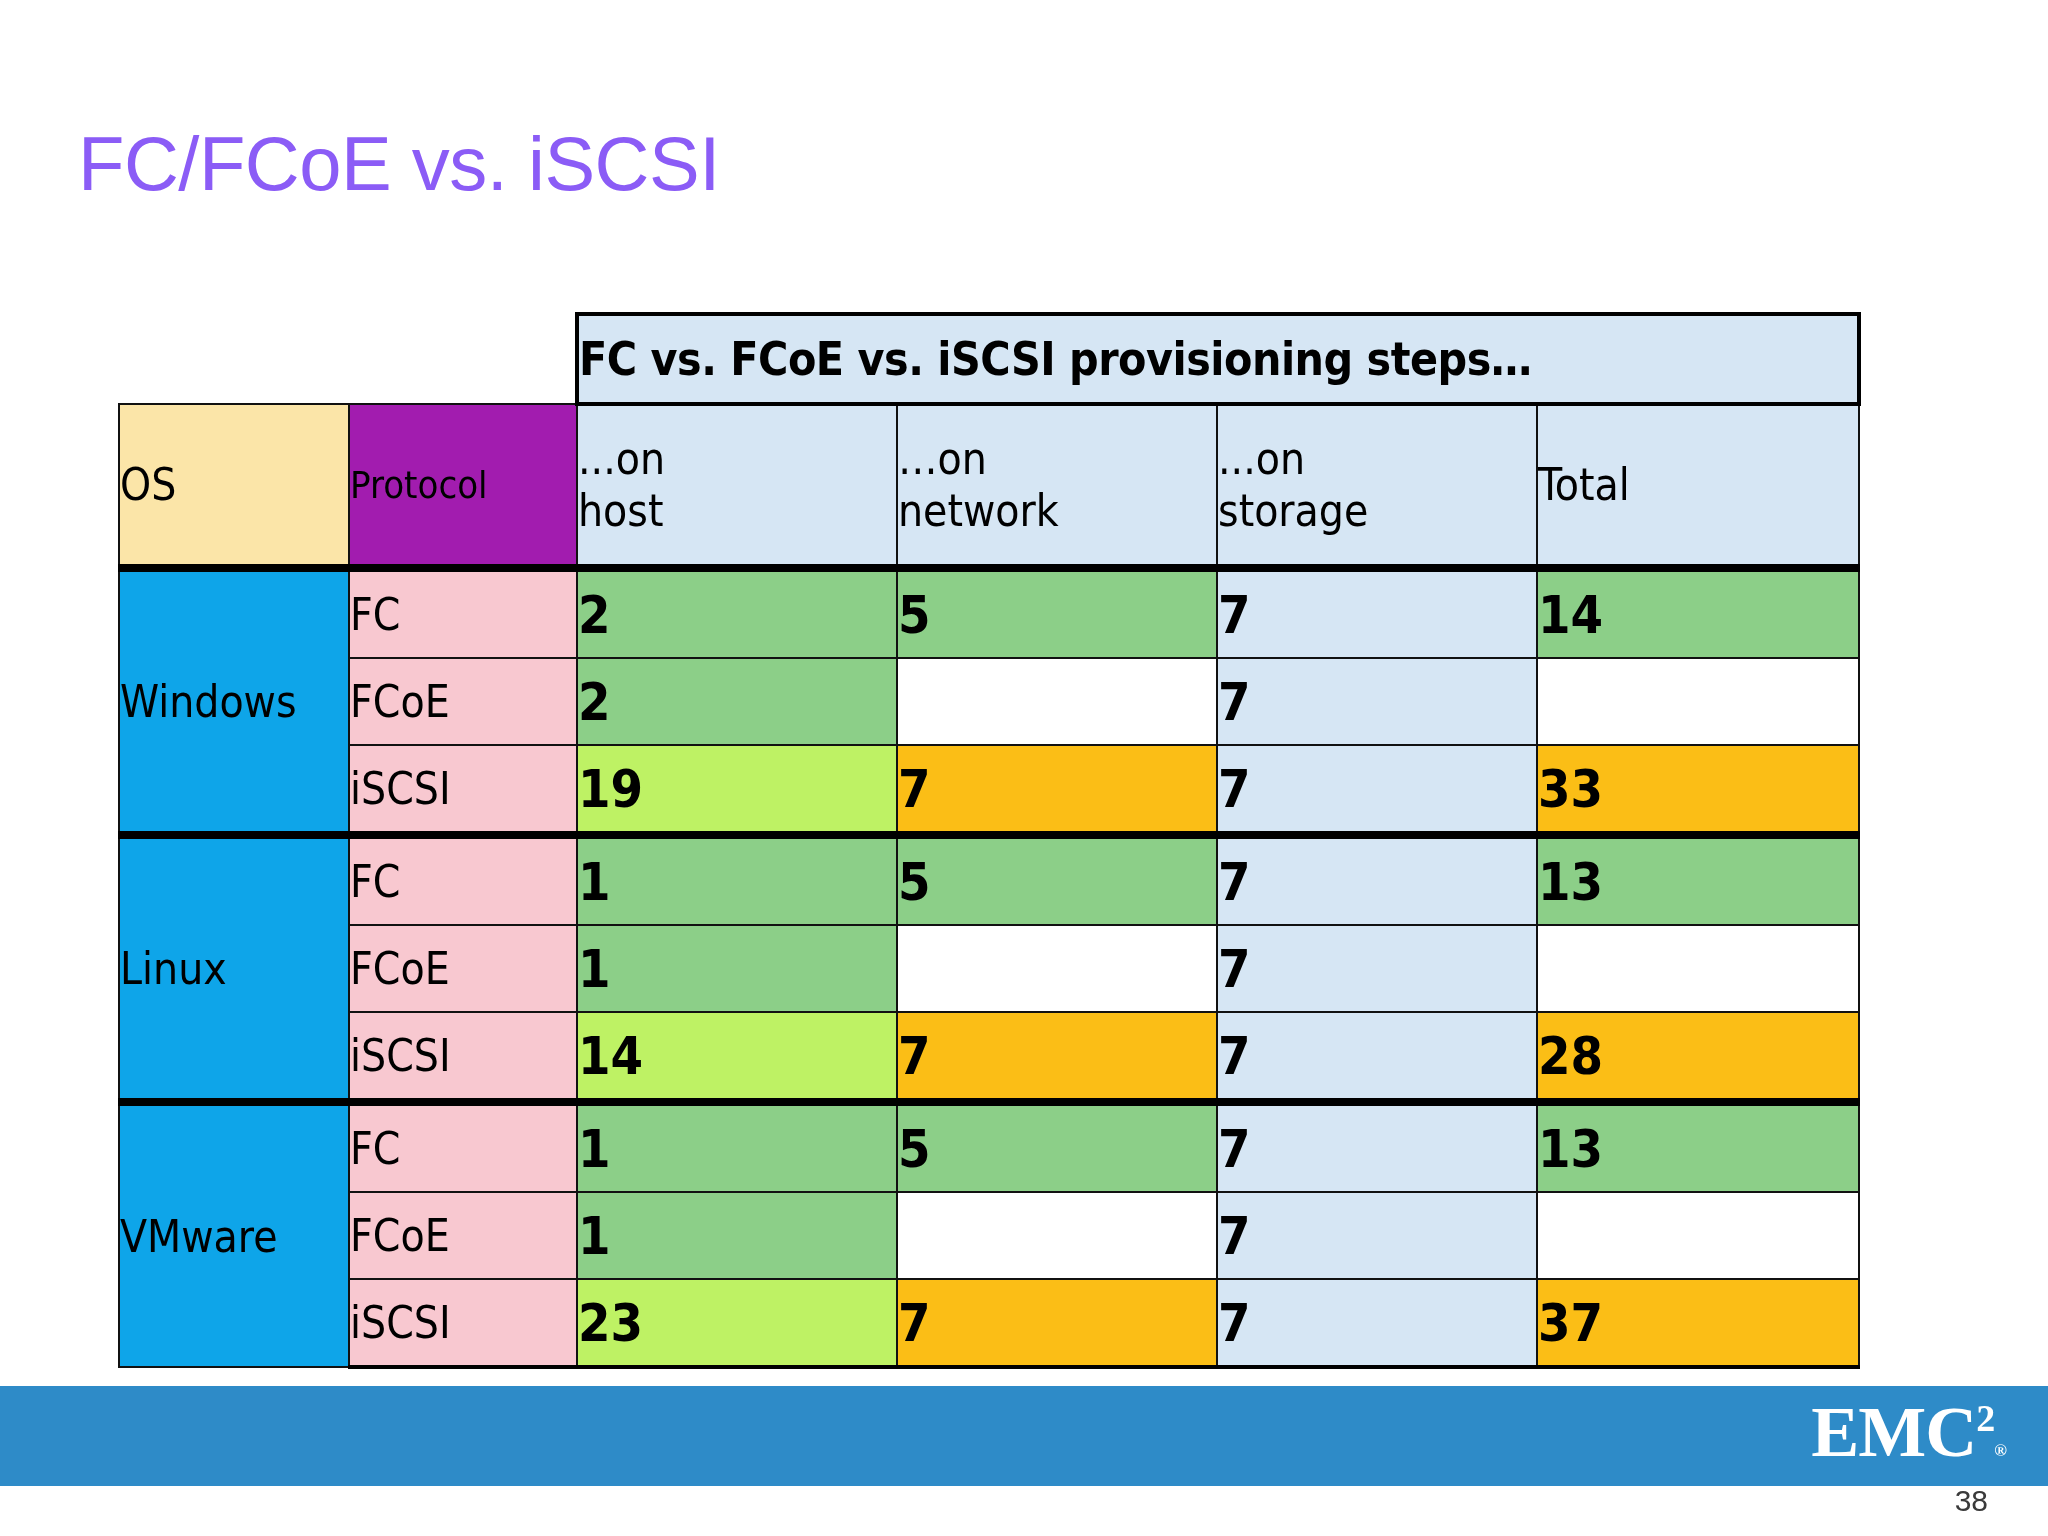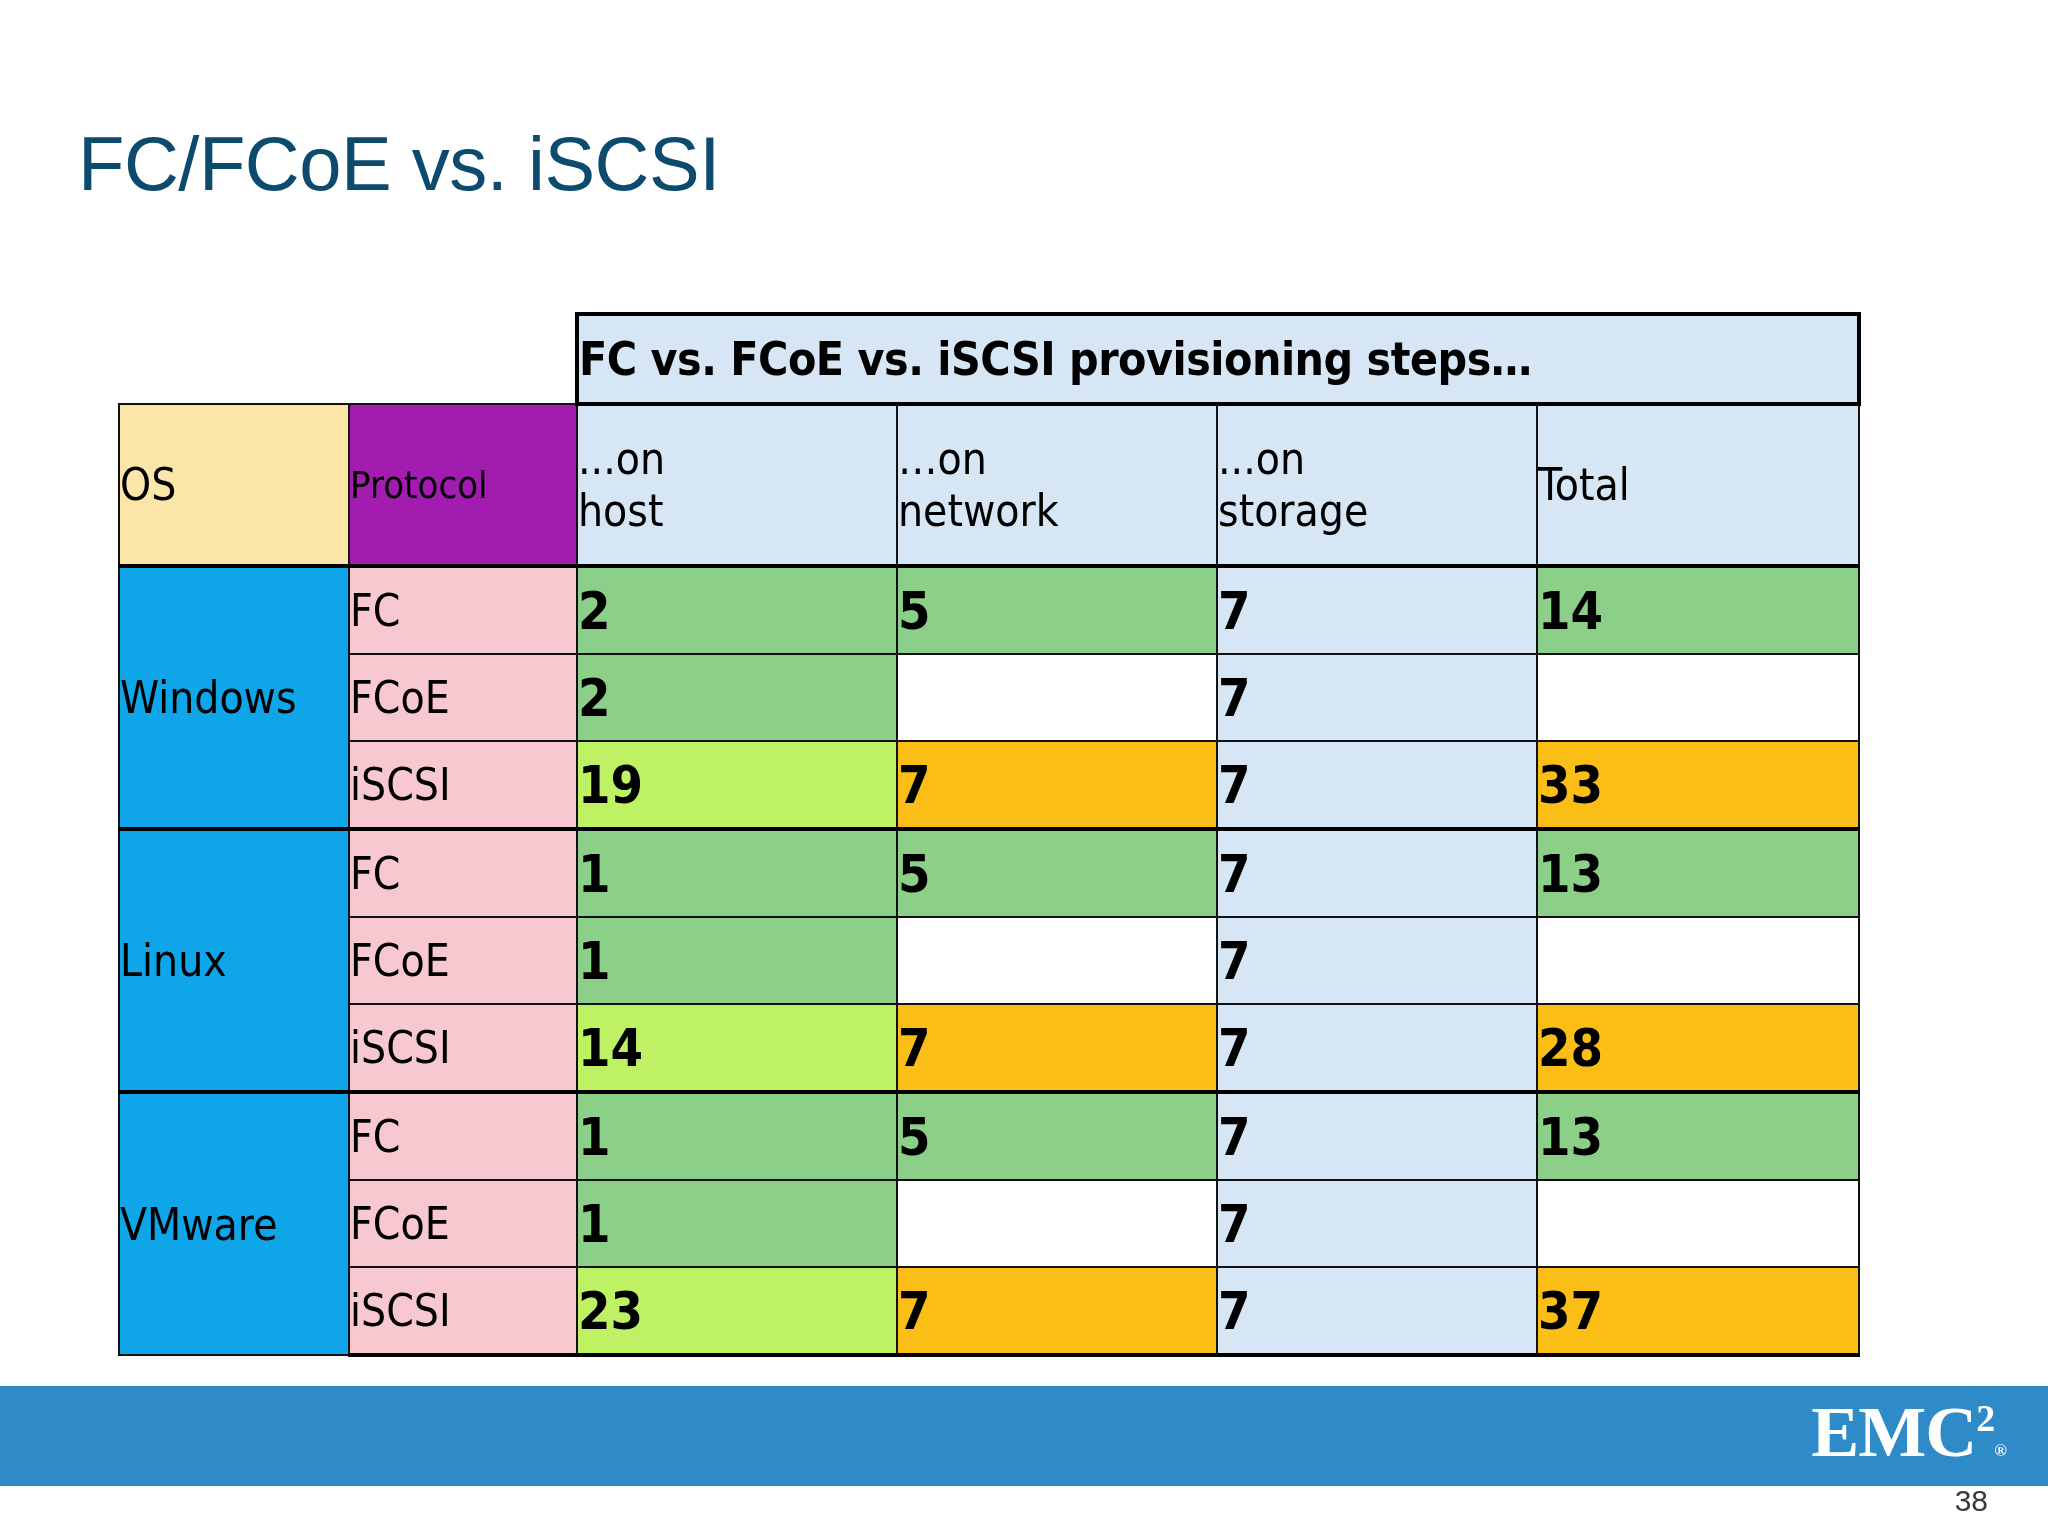--- a/index.html
+++ b/index.html
@@ -12,21 +12,21 @@
   }
   .slide{position:absolute;inset:0;}
 
   
   .slide-title{
     position:absolute;
     left:78px; top:122px;
     font-size:76px;
     line-height:84px;
     font-weight:400;
-    color:#0c4a6e;
+    color:#8b5cf6;
     letter-spacing:-0.5px;
     white-space:nowrap;
   }
 
   
   .table-wrap{
     position:absolute;
     left:118px; top:312px;
     width:1740px;
   }
@@ -103,21 +103,21 @@
     font-family:"DejaVu Sans Condensed","Liberation Sans",sans-serif;
     font-stretch:condensed;
   }
   .bg-green{background:#8ccf88;}
   .bg-red{background:#bef264;}
   .bg-orange{background:#fbbe16;}
   .bg-blue{background:#d6e6f4;}
   .bg-white{background:#ffffff;}
 
   
-  tr.group-top > td{border-top:4px solid #000000;}
+  tr.group-top > td{border-top:8px solid #000000;}
   tr.last-row > td{border-bottom:4px solid #000;}
   td.first-col{border-left:4px solid #000;}
   td.last-col{border-right:4px solid #000;}
 
   
   .footer-bar{
     position:absolute;
     left:0; right:0;
     top:1386px;
     height:100px;

